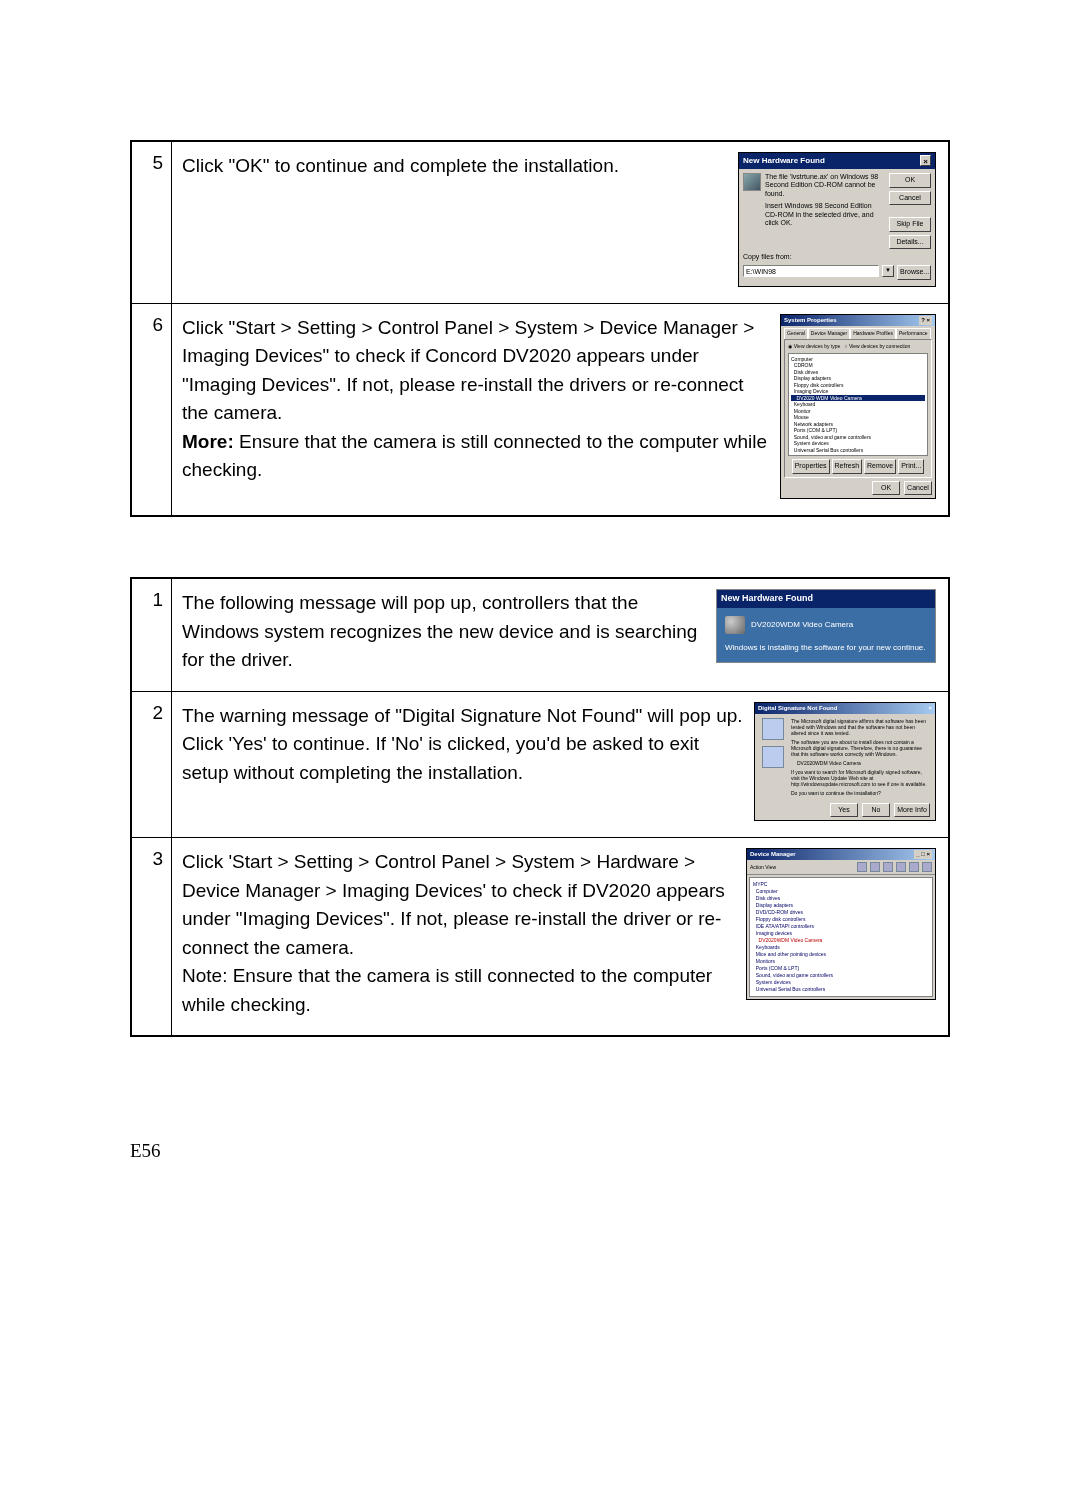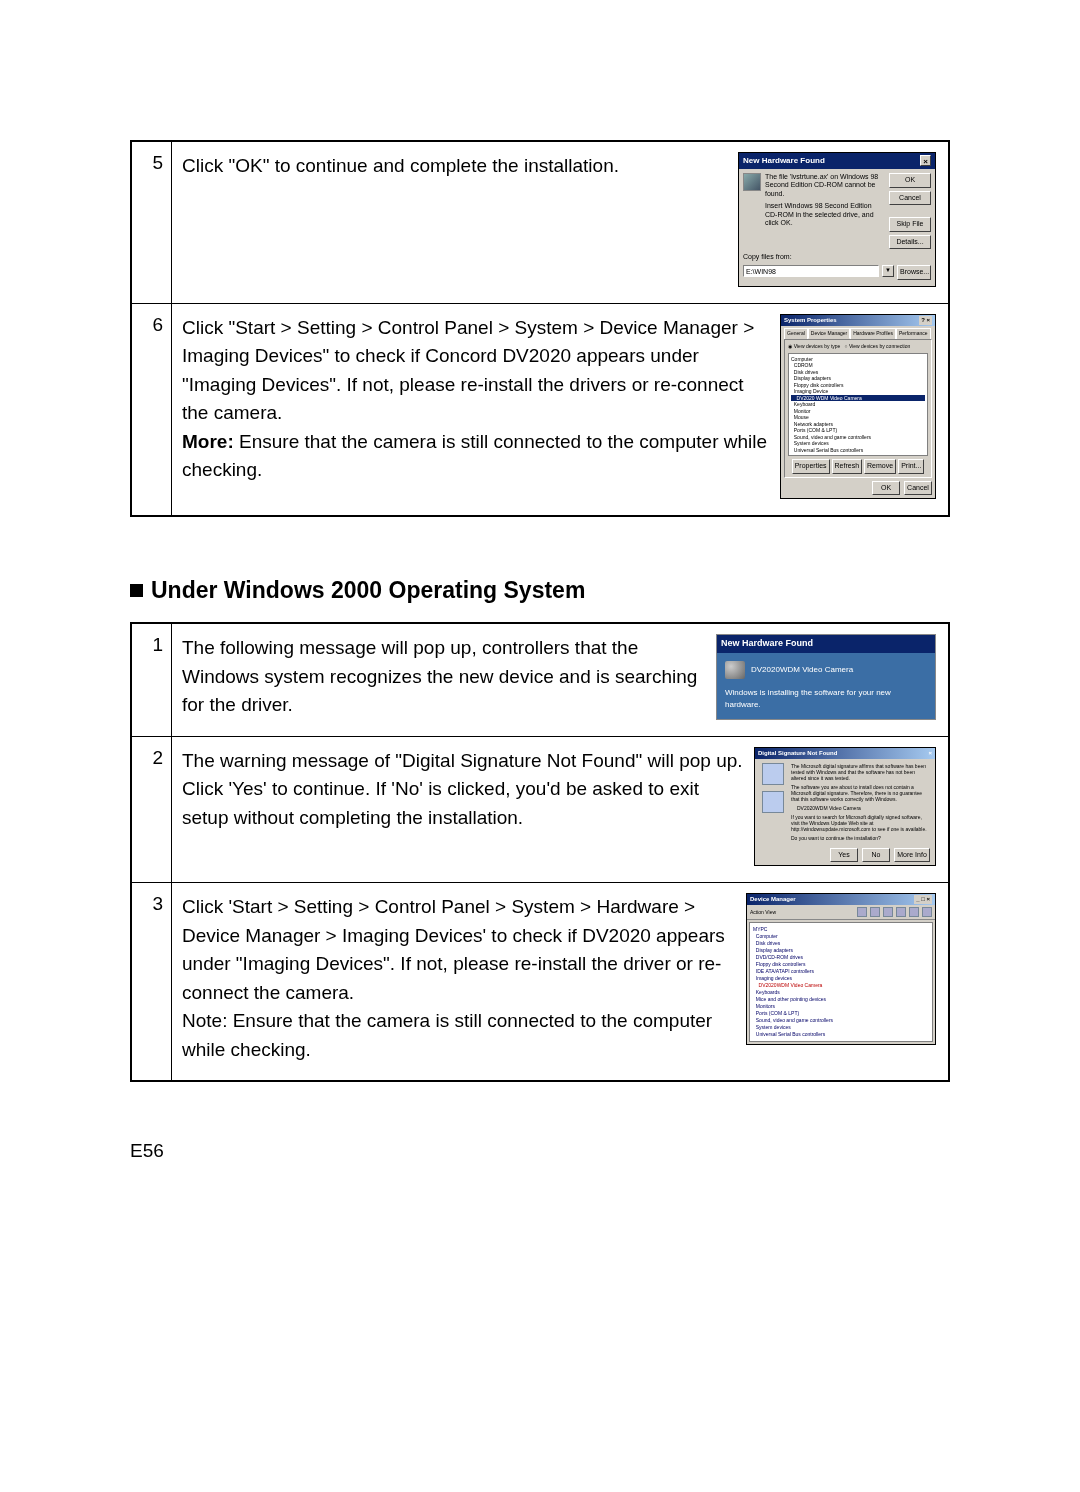--- a/index.html
+++ b/index.html
@@ -7,21 +7,21 @@
     .page { width: 1080px; height: 1492px; background: #fff; padding: 140px 130px 60px 130px; position: relative; }
     .table { border: 2px solid #000; border-collapse: collapse; width: 100%; margin-bottom: 60px; }
     .row { display: flex; border-top: 1px solid #000; }
     .row:first-child { border-top: none; }
     .num { width: 40px; border-right: 1px solid #000; padding: 10px 8px; font-size: 19px; text-align: right; }
     .cell { flex: 1; padding: 10px 12px 16px 10px; font-size: 19px; line-height: 1.5; display: flex; gap: 10px; }
     .text { flex: 1; }
     .img { flex: 0 0 auto; }
     .heading { font-size: 23px; font-weight: bold; margin: 14px 0 18px 0; }
     .sq { display: inline-block; width: 13px; height: 13px; background: #000; margin-right: 8px; vertical-align: 1px; }
-    .pnum { position: absolute; left: 130px; bottom: 330px; font-size: 19px; }
+    .pnum { position: absolute; left: 130px; bottom: 330px; font-size: 19px; font-family: Liberation Serif, serif; }
 
     
     .dlg98 { width: 198px; font-size: 8px; font-family: Tahoma, Arial, sans-serif; background: #d4d0c8; border: 1px solid #000; }
     .dlg98 .titlebar { background: #0a246a; color: #fff; padding: 2px 4px; font-weight: bold; display: flex; justify-content: space-between; font-size: 8px; }
     .dlg98 .xbtn { background: #d4d0c8; color: #000; width: 11px; height: 11px; text-align: center; line-height: 11px; font-size: 8px; border: 1px solid #fff; border-right-color: #404040; border-bottom-color: #404040; }
     .dlg98 .body { padding: 4px 4px 6px 4px; }
     .dlg98 .line { display: flex; gap: 4px; margin-bottom: 2px; }
     .dlg98 .icon98 { width: 18px; height: 18px; background: linear-gradient(135deg,#8aa,#456); border: 1px solid #888; flex: 0 0 auto; }
     .dlg98 .txt { flex: 1; color: #000; font-size: 7px; line-height: 1.2; }
     .dlg98 .btns { display: flex; flex-direction: column; gap: 3px; width: 42px; }
@@ -163,39 +163,36 @@
             <div class="okrow">
               <div class="btn98" style="width:28px">OK</div>
               <div class="btn98" style="width:28px">Cancel</div>
             </div>
           </div>
         </div>
       </div>
     </div>
   </div>
 
-  <div class="heading">
-    <span class="sq"></span><span>Under Windows 2000 Operating System</span>
-  </div>
 
   <div class="table">
 
     <div class="row">
       <div class="num">1</div>
       <div class="cell">
         <div class="text">The following message will pop up, controllers that the Windows system recognizes the new device and is searching for the driver.</div>
         <div class="img">
           <div class="nhf2k">
             <div class="titlebar">New Hardware Found</div>
             <div class="body2">
               <div class="devline">
                 <div class="camicon"></div>
                 <div>DV2020WDM Video Camera</div>
               </div>
-              <div class="msg">Windows is installing the software for your new hardware.</div>
+              <div class="msg">Windows is installing the software for your new continue.</div>
             </div>
           </div>
         </div>
       </div>
     </div>
 
     <div class="row">
       <div class="num">2</div>
       <div class="cell">
         <div class="text">The warning message of "Digital Signature Not Found" will pop up. Click 'Yes' to continue. If 'No' is clicked, you'd be asked to exit setup without completing the installation.</div>

